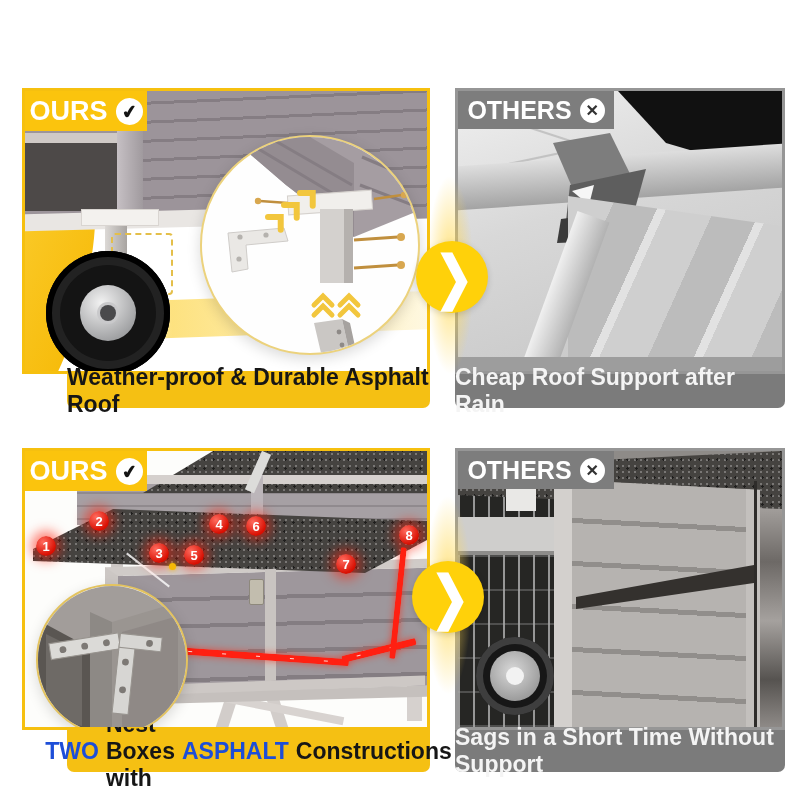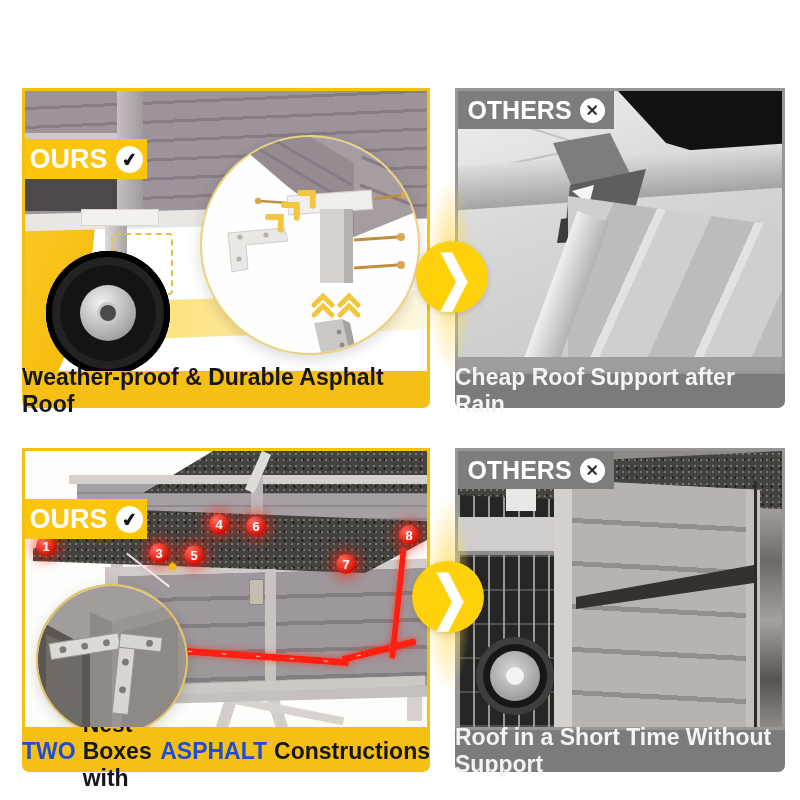--- a/index.html
+++ b/index.html
@@ -10,21 +10,21 @@
   .banner{position:absolute;left:0;top:0;width:800px;height:76px;background:#fbc40d;
           display:flex;align-items:center;justify-content:center;}
   .banner h1{margin:0;font-size:41px;font-weight:800;color:#0e0e0e;letter-spacing:-1px;
              transform:scaleY(1.05);}
 
   
   .panel{position:absolute;}
   .photo{position:relative;overflow:hidden;box-sizing:border-box;}
   .caption{position:absolute;left:0;right:0;display:flex;align-items:center;justify-content:center;
            font-weight:700;font-size:23px;border-radius:0 0 7px 7px;}
-  .caption-yellow{background:#f5c013;color:#161616;}
+  .caption-yellow{background:#f5c013;color:#161616;margin-left:45px;}
   .caption-gray{background:#7b7b7b;color:#f4f4f4;}
   .caption-mixed{gap:7px;}
   .cap-white{color:#1d4ed8;}
   .cap-black{color:#161616;}
 
   .panel-tl{left:22px;top:88px;width:408px;height:320px;}
   .panel-tl .photo{width:408px;height:286px;background:#fff;border:3px solid #f6c00f;}
   .panel-tl .caption{top:286px;height:34px;}
 
   .panel-tr{left:455px;top:88px;width:330px;height:320px;}
@@ -35,21 +35,21 @@
   .panel-bl .photo{width:408px;height:282px;background:#fdfdfb;border:3px solid #f6c00f;}
   .panel-bl .caption{top:282px;height:42px;}
 
   .panel-br{left:455px;top:448px;width:330px;height:324px;}
   .panel-br .photo{width:330px;height:282px;background:#8e8b88;border:3px solid #969696;}
   .panel-br .caption{top:282px;height:42px;}
 
   
   .badge{position:absolute;left:0;top:0;z-index:12;display:flex;align-items:center;
          justify-content:center;gap:8px;font-weight:800;color:#fff;}
-  .badge-ours{width:122px;height:40px;background:#fbc40d;font-size:27px;margin-top:48px;}
+  .badge-ours{width:122px;height:40px;background:#fbc40d;font-size:27px;}
   .badge-others{width:156px;height:38px;background:#7d7d7d;font-size:25px;}
   .badge-icon{display:flex;align-items:center;justify-content:center;border-radius:50%;
               background:#fff;font-weight:800;}
   .check-icon{width:27px;height:27px;color:#141414;font-size:18px;transform:rotate(-8deg);}
   .x-icon{width:25px;height:25px;color:#333;font-size:16px;}
 
   
   .arrow-halo{position:absolute;width:48px;height:200px;z-index:18;
     background:radial-gradient(ellipse at center,rgba(255,216,80,.85) 0%,rgba(255,216,80,0) 70%);}
   .halo-top{left:426px;top:175px;}
@@ -369,16 +369,16 @@
       </div>
       <div class="layer br-door"></div>
       <div class="layer br-sag"></div>
       <div class="layer br-walledge"></div>
       <div class="layer br-wall"></div>
       <div class="badge badge-others">
         <span>OTHERS</span>
         <span class="badge-icon x-icon">✕</span>
       </div>
     </div>
-    <div class="caption caption-gray">Roof in a Short Time Without Support</div>
+    <div class="caption caption-gray">Sags in a Short Time Without Support</div>
   </section>
 
 </div>
 
 </body></html>

